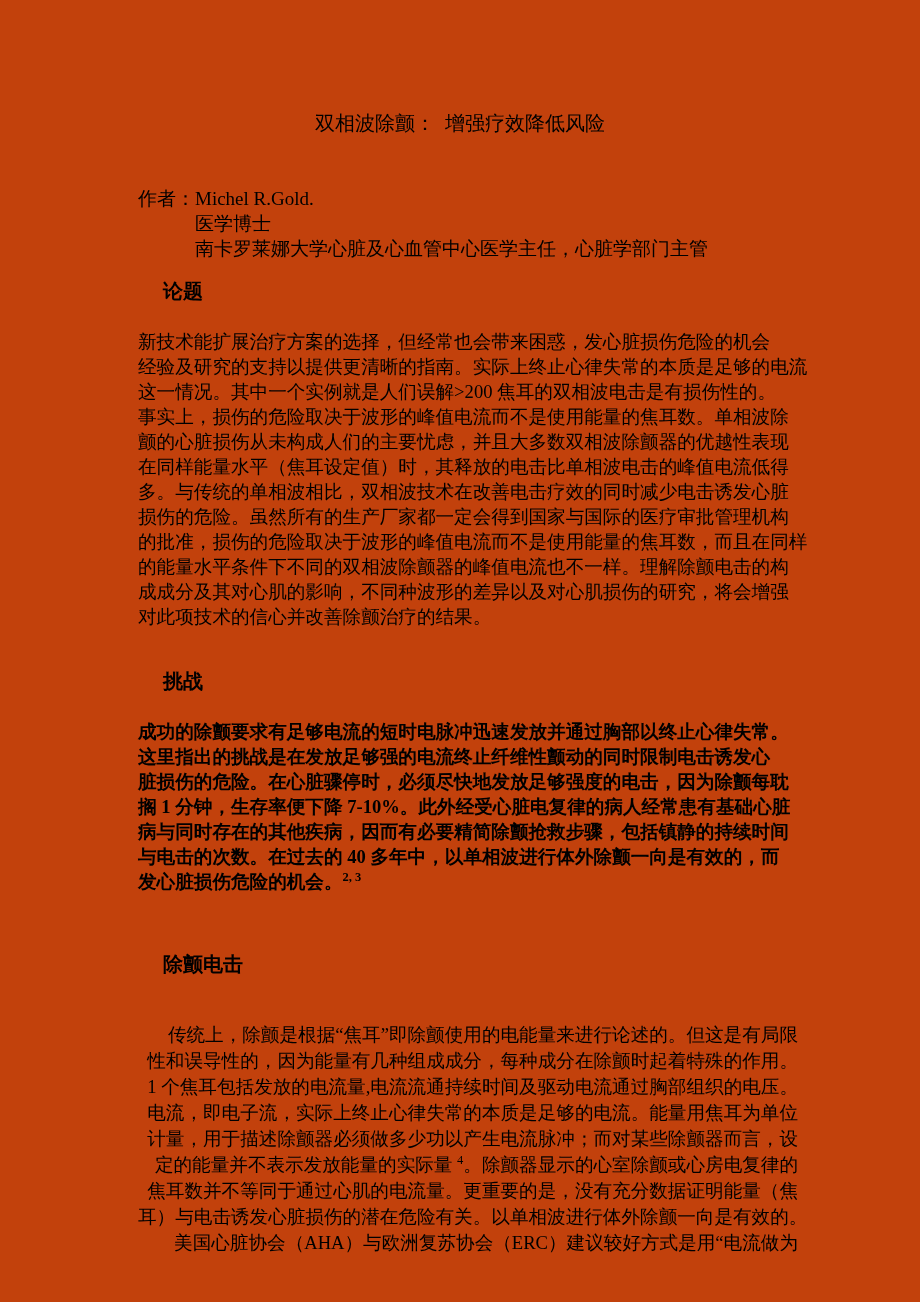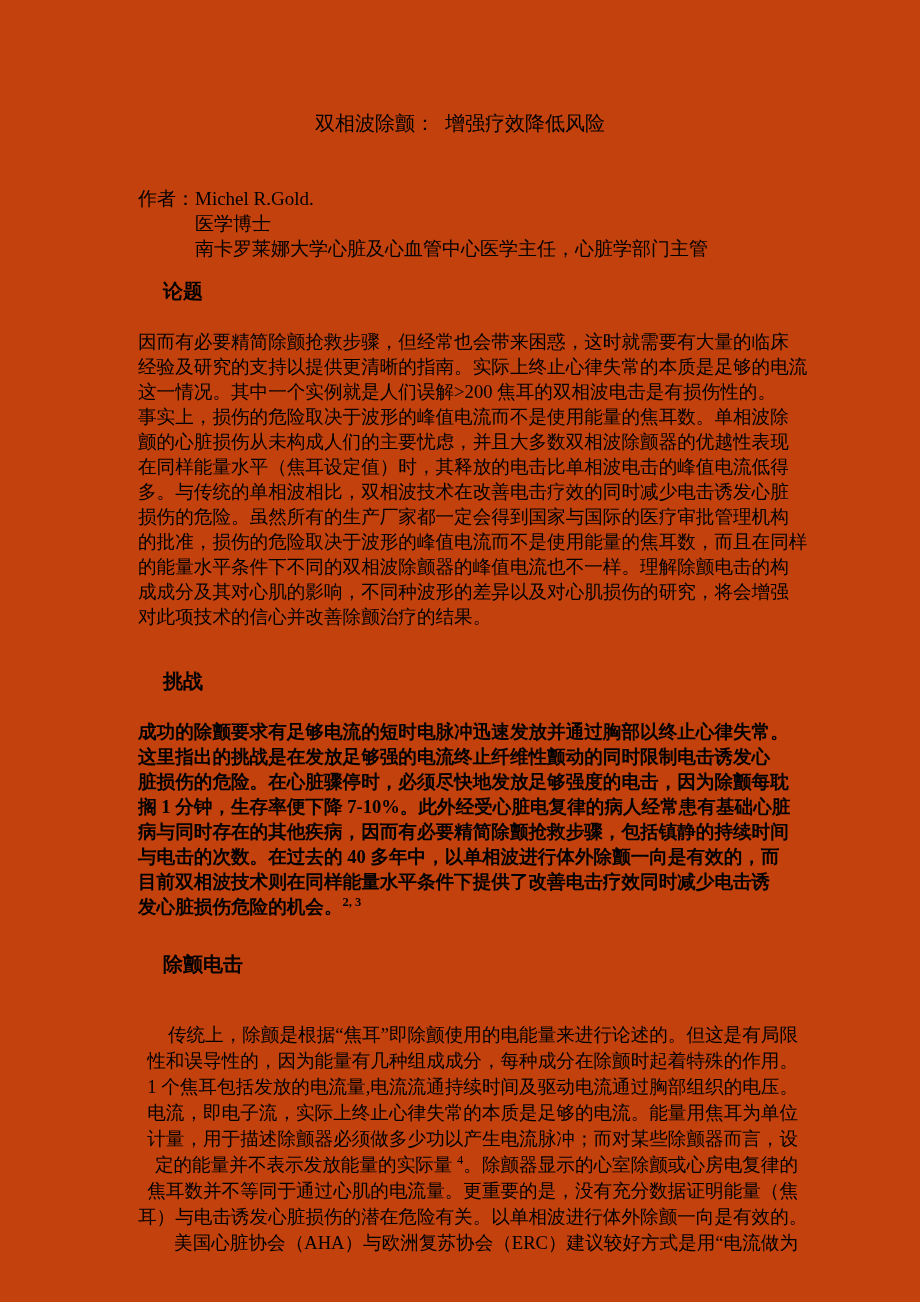--- a/index.html
+++ b/index.html
@@ -79,21 +79,21 @@
     <div class="author-lines">
       <div>Michel R.Gold.</div>
       <div>医学博士</div>
       <div>南卡罗莱娜大学心脏及心血管中心医学主任，心脏学部门主管</div>
     </div>
   </div>
 
   <div class="sec-heading h1">论题</div>
 
   <div class="para p1">
-    <div class="ln">因而有必要精简除颤抢救步骤，但经常也会带来困惑，这时就需要有大量的临床</div>
+    <div class="ln">新技术能扩展治疗方案的选择，但经常也会带来困惑，发心脏损伤危险的机会</div>
     <div class="ln">经验及研究的支持以提供更清晰的指南。实际上终止心律失常的本质是足够的电流</div>
     <div class="ln">这一情况。其中一个实例就是人们误解&gt;200 焦耳的双相波电击是有损伤性的。</div>
     <div class="ln">事实上，损伤的危险取决于波形的峰值电流而不是使用能量的焦耳数。单相波除</div>
     <div class="ln">颤的心脏损伤从未构成人们的主要忧虑，并且大多数双相波除颤器的优越性表现</div>
     <div class="ln">在同样能量水平（焦耳设定值）时，其释放的电击比单相波电击的峰值电流低得</div>
     <div class="ln">多。与传统的单相波相比，双相波技术在改善电击疗效的同时减少电击诱发心脏</div>
     <div class="ln">损伤的危险。虽然所有的生产厂家都一定会得到国家与国际的医疗审批管理机构</div>
     <div class="ln">的批准，损伤的危险取决于波形的峰值电流而不是使用能量的焦耳数，而且在同样</div>
     <div class="ln">的能量水平条件下不同的双相波除颤器的峰值电流也不一样。理解除颤电击的构</div>
     <div class="ln">成成分及其对心肌的影响，不同种波形的差异以及对心肌损伤的研究，将会增强</div>
@@ -102,21 +102,20 @@
 
   <div class="sec-heading h2">挑战</div>
 
   <div class="para p2">
     <div class="ln">成功的除颤要求有足够电流的短时电脉冲迅速发放并通过胸部以终止心律失常。</div>
     <div class="ln">这里指出的挑战是在发放足够强的电流终止纤维性颤动的同时限制电击诱发心</div>
     <div class="ln">脏损伤的危险。在心脏骤停时，必须尽快地发放足够强度的电击，因为除颤每耽</div>
     <div class="ln">搁 1 分钟，生存率便下降 7-10%。此外经受心脏电复律的病人经常患有基础心脏</div>
     <div class="ln">病与同时存在的其他疾病，因而有必要精简除颤抢救步骤，包括镇静的持续时间</div>
     <div class="ln">与电击的次数。在过去的 40 多年中，以单相波进行体外除颤一向是有效的，而</div>
-    <div class="ln">目前双相波技术则在同样能量水平条件下提供了改善电击疗效同时减少电击诱</div>
     <div class="ln"><span>发心脏损伤危险的机会。</span><span class="sup">2, 3</span></div>
   </div>
 
   <div class="sec-heading h3">除颤电击</div>
 
   <div class="para p3">
     <div class="ln">传统上，除颤是根据“焦耳”即除颤使用的电能量来进行论述的。但这是有局限</div>
     <div class="ln">性和误导性的，因为能量有几种组成成分，每种成分在除颤时起着特殊的作用。</div>
     <div class="ln">1 个焦耳包括发放的电流量,电流流通持续时间及驱动电流通过胸部组织的电压。</div>
     <div class="ln">电流，即电子流，实际上终止心律失常的本质是足够的电流。能量用焦耳为单位</div>

